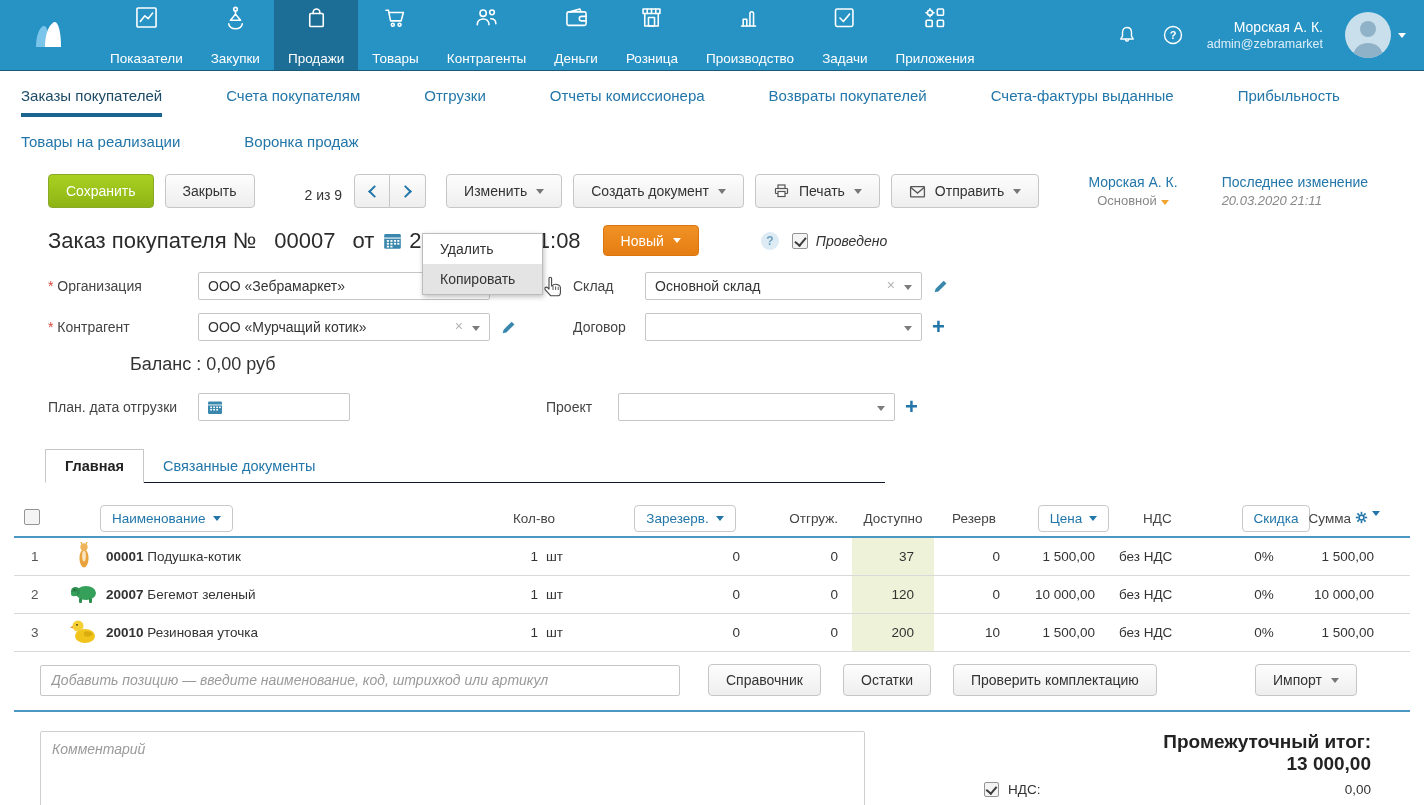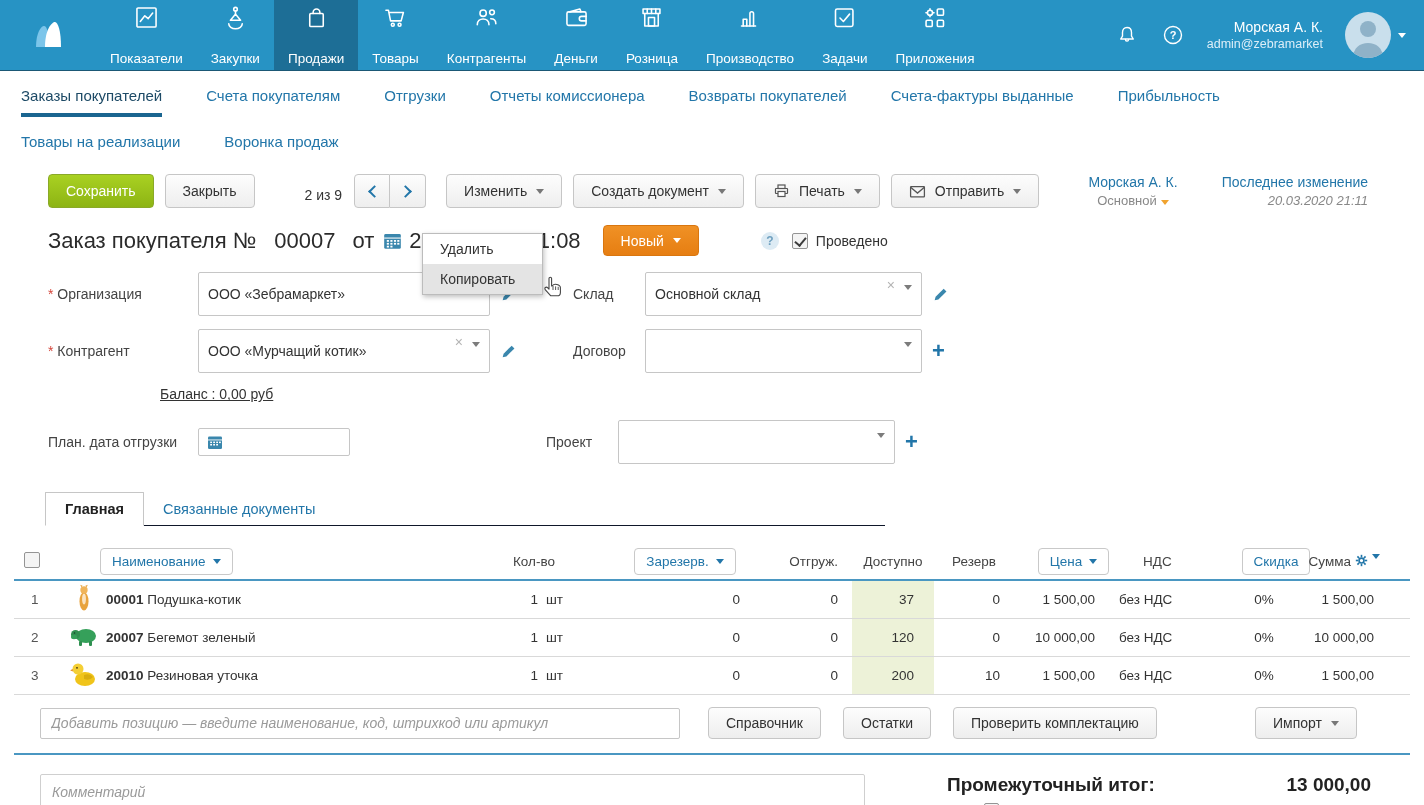--- a/index.html
+++ b/index.html
@@ -19,21 +19,21 @@
   .nav-right{display:flex;align-items:center;gap:22px;margin-left:auto;padding-right:18px;}
   .user-meta{text-align:right;color:#fff;line-height:1.3;}
   .user-meta .uname{font-size:14px;}
   .user-meta .uemail{font-size:12.5px;color:#dceef8;}
   .avatar-wrap{display:flex;align-items:center;gap:7px;}
   .avatar{width:46px;height:46px;border-radius:50%;background:#c9dfec;overflow:hidden;display:flex;align-items:flex-end;justify-content:center;}
   .caret{display:inline-block;width:0;height:0;border-left:4px solid transparent;border-right:4px solid transparent;border-top:5px solid currentColor;}
   .caret.white{border-top-color:#fff;}
   
   .tabs{padding:0 0 0 21px;}
-  .tabrow{display:flex;gap:44px;align-items:center;}
+  .tabrow{display:flex;gap:64px;align-items:center;}
   .tabrow.r1{height:48px;}
   .tabrow.r2{height:44px;}
   .tab{color:#2276a9;font-size:15px;cursor:pointer;position:relative;height:100%;display:flex;align-items:center;white-space:nowrap;}
   .tab.active{color:#1d4a66;}
   .tab.active::after{content:"";position:absolute;left:0;right:0;bottom:2px;height:4px;background:#1a6590;}
   
   .toolbar{display:flex;align-items:center;padding:10px 56px 0 48px;}
   .btn{height:34px;padding:0 17px;border:1px solid #c6c6c6;border-radius:4px;
     background:linear-gradient(#fdfdfd,#eeeeee);color:#333;font-size:14px;
     display:inline-flex;align-items:center;gap:9px;cursor:pointer;white-space:nowrap;}
@@ -48,56 +48,56 @@
   .chev{width:9px;height:9px;border-top:2px solid #2276a9;border-right:2px solid #2276a9;display:inline-block;}
   .chev.left{transform:rotate(-135deg);margin-left:4px;}
   .chev.right{transform:rotate(45deg);margin-right:4px;}
   .tb-gap{width:11px;flex:none;}
   .tb-gap.big{width:20px;}
   .tb-right{margin-left:auto;display:flex;gap:44px;align-items:flex-start;}
   .owner{text-align:center;line-height:1.35;font-size:14px;}
   .owner .oname{color:#2276a9;}
   .owner .ogroup{color:#888;font-size:13px;}
   .owner .caret{border-top-color:#f0a32f;margin-left:4px;}
-  .lastchange{text-align:right;line-height:1.35;font-size:14px;}
+  .lastchange{text-align:left;line-height:1.35;font-size:14px;}
   .lastchange .lbl{color:#2276a9;}
   .lastchange .val{color:#888;font-size:13px;font-style:italic;}
   
   .doc-title{display:flex;align-items:center;padding-left:48px;margin-top:16px;}
   .doc-title .t{font-size:22px;color:#2b2b2b;}
   .doc-title .num{font-size:22px;color:#2b2b2b;margin-left:18px;}
   .doc-title .of{font-size:22px;color:#2b2b2b;margin:0 9px 0 17px;}
   .doc-title .date{font-size:22px;color:#2b2b2b;margin-left:7px;white-space:nowrap;}
   .btn.orange{height:31px;background:linear-gradient(#f09125,#e67e12);border-color:#d9760f;color:#fff;margin-left:22px;}
   .btn.orange .caret{border-top-color:#fff;}
   .help-badge{width:18px;height:18px;border-radius:50%;background:#ddebf4;color:#6fa0bf;font-size:12px;font-weight:bold;
     display:inline-flex;align-items:center;justify-content:center;margin-left:62px;cursor:pointer;}
   .chk{width:16px;height:16px;border:1px solid #949494;border-radius:2px;background:#f4f4f4;position:relative;display:inline-block;cursor:pointer;flex:none;}
   .chk.on::after{content:"";position:absolute;left:4px;top:1px;width:5px;height:9px;border-right:2px solid #3c3c3c;border-bottom:2px solid #3c3c3c;transform:rotate(40deg);}
-  .posted{display:inline-flex;align-items:center;gap:8px;margin-left:13px;font-size:14px;color:#333;}
+  .posted{display:inline-flex;align-items:center;gap:8px;margin-left:13px;font-size:14px;color:#333;font-style:italic;}
   
   .ctx-menu{position:absolute;left:422px;top:233px;width:121px;background:#fff;border:1px solid #bcbcbc;
     box-shadow:1px 2px 5px rgba(0,0,0,.25);z-index:20;}
   .ctx-item{padding:7px 0 7px 17px;font-size:14px;color:#333;cursor:pointer;}
   .ctx-item.hover{background:#e4e4e4;}
   .cursor-hand{position:absolute;left:542px;top:276px;z-index:21;}
   
   .form{padding-left:48px;margin-top:16px;}
   .frow{display:flex;align-items:center;margin-bottom:13px;}
   .flabel{width:150px;font-size:14px;color:#444;flex:none;}
   .flabel .req{color:#d4463b;}
   .flabel.r2{width:72px;margin-left:56px;}
-  .sel{position:relative;width:292px;height:44px;border:1px solid #c6c6c6;border-radius:2px;background:#fff;
+  .sel{position:relative;width:292px;height:28px;border:1px solid #c6c6c6;border-radius:2px;background:#fff;
     display:flex;align-items:center;padding:0 42px 0 9px;font-size:14px;color:#333;cursor:pointer;flex:none;}
   .sel.r2{width:277px;}
   .sel .x{position:absolute;right:26px;top:5px;color:#b3b3b3;font-size:14px;line-height:1;}
   .sel .caret{position:absolute;right:9px;top:12px;border-top-color:#7c7c7c;}
   .icon-btn{margin-left:10px;cursor:pointer;display:inline-flex;}
   .plus{margin-left:10px;color:#2276a9;font-size:22px;font-weight:bold;line-height:1;cursor:pointer;}
-  .balance{margin-left:112px;font-size:14px;color:#333;margin-top:2px;margin-bottom:18px;text-decoration:underline;}
+  .balance{margin-left:82px;font-size:18px;color:#333;margin-top:2px;margin-bottom:18px;}
   .date-input{width:152px;height:28px;border:1px solid #c6c6c6;border-radius:2px;display:flex;align-items:center;padding:0 8px;gap:6px;background:#fff;}
   
   .subtabs{margin:28px 0 0 45px;width:840px;border-bottom:1px solid #0f172a;display:flex;align-items:flex-end;}
   .subtab{padding:8px 19px;font-size:14.5px;cursor:pointer;}
   .subtab.active{border:1px solid #c6c6c6;border-bottom:1px solid #fff;margin-bottom:-1px;background:#fff;font-weight:bold;color:#222;border-radius:1px 1px 0 0;}
   .subtab.link{color:#2276a9;}
   
   .ptable{margin:17px 14px 0 14px;}
   .pgrid{display:grid;grid-template-columns:48px 44px 370px 70px 46px 162px 98px 82px 80px 95px 110px 90px 101px;align-items:center;}
   .phead{height:38px;border-bottom:2px solid #4a97c2;font-size:13.5px;color:#444;}
@@ -122,21 +122,21 @@
     font-style:italic;color:#333;font-family:inherit;}
   .add-input::placeholder{color:#9a9a9a;font-style:italic;}
   .addrow .btn{height:32px;}
   .m28{margin-left:28px;} .m22{margin-left:22px;} .mauto{margin-left:auto;}
   
   .footer{display:flex;margin-top:19px;padding-left:40px;}
   .comment{width:825px;height:110px;border:1px solid #cfcfcf;border-radius:2px;padding:9px 11px;font-size:14px;
     font-family:inherit;resize:none;color:#333;}
   .comment::placeholder{color:#9a9a9a;font-style:italic;}
   .totals{margin-left:82px;width:424px;}
-  .trow1{display:flex;justify-content:space-between;align-items:center;font-size:19px;font-weight:bold;color:#222;}
+  .trow1{display:flex;justify-content:space-between;align-items:flex-end;font-size:19px;font-weight:bold;color:#222;flex-direction:column;}
   .trow2{display:flex;align-items:center;margin-top:7px;font-size:13.5px;margin-left:37px;}
   .trow2 .chk{width:15px;height:15px;margin-right:9px;}
   .trow2 .chk.on::after{left:3px;top:1px;width:5px;height:8px;}
   .trow2 .tval{margin-left:auto;}
   .trow3{margin-top:12px;}
 </style>
 </head>
 <body>
 
 <div class="topbar">

